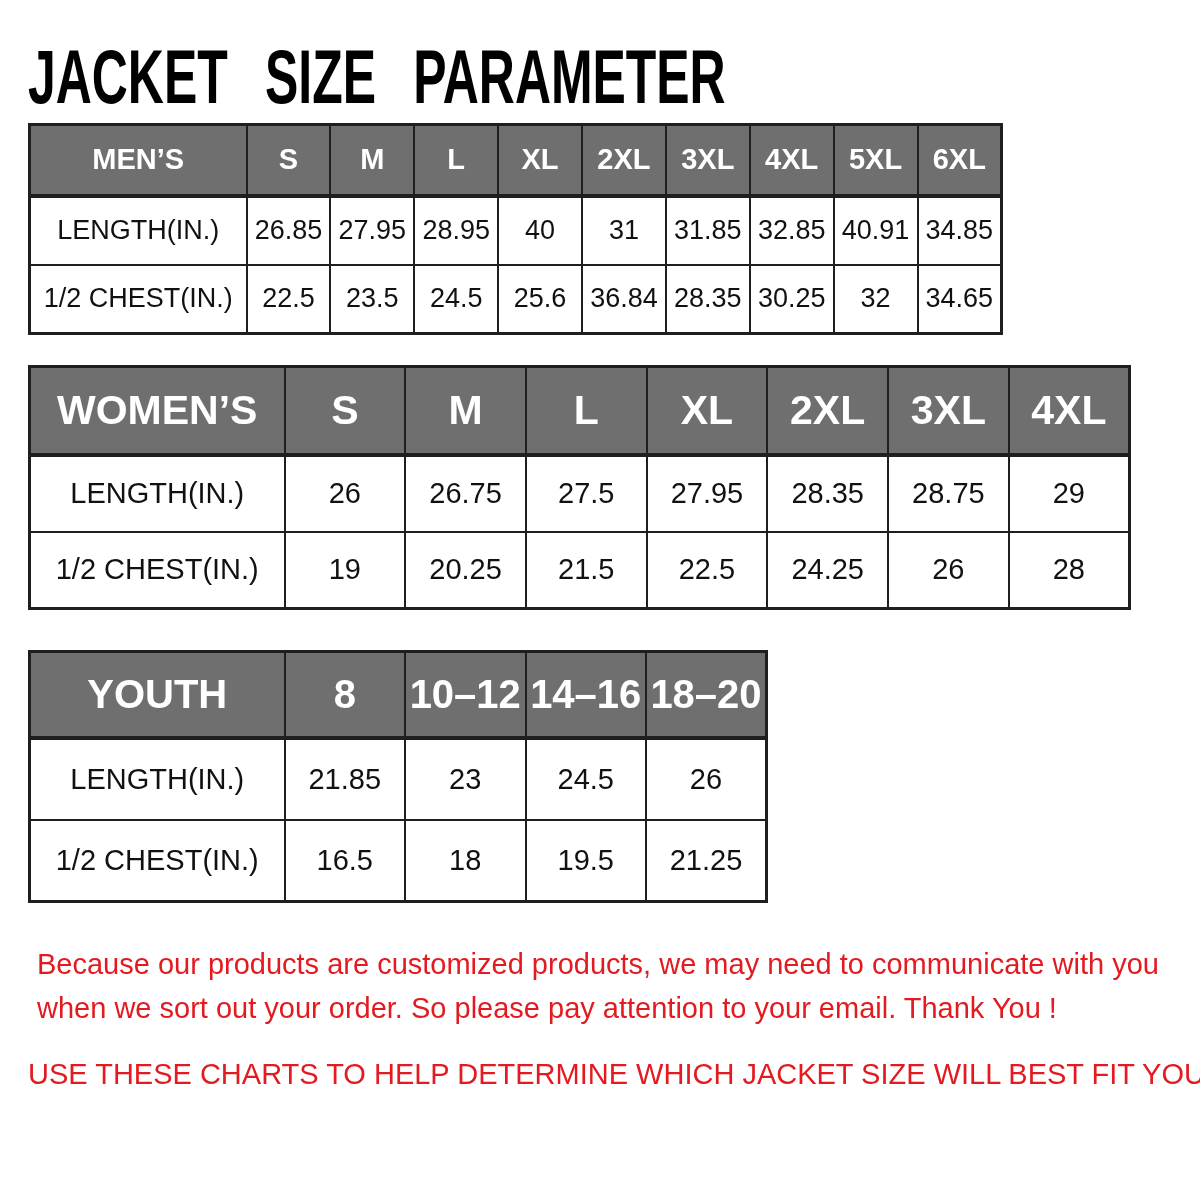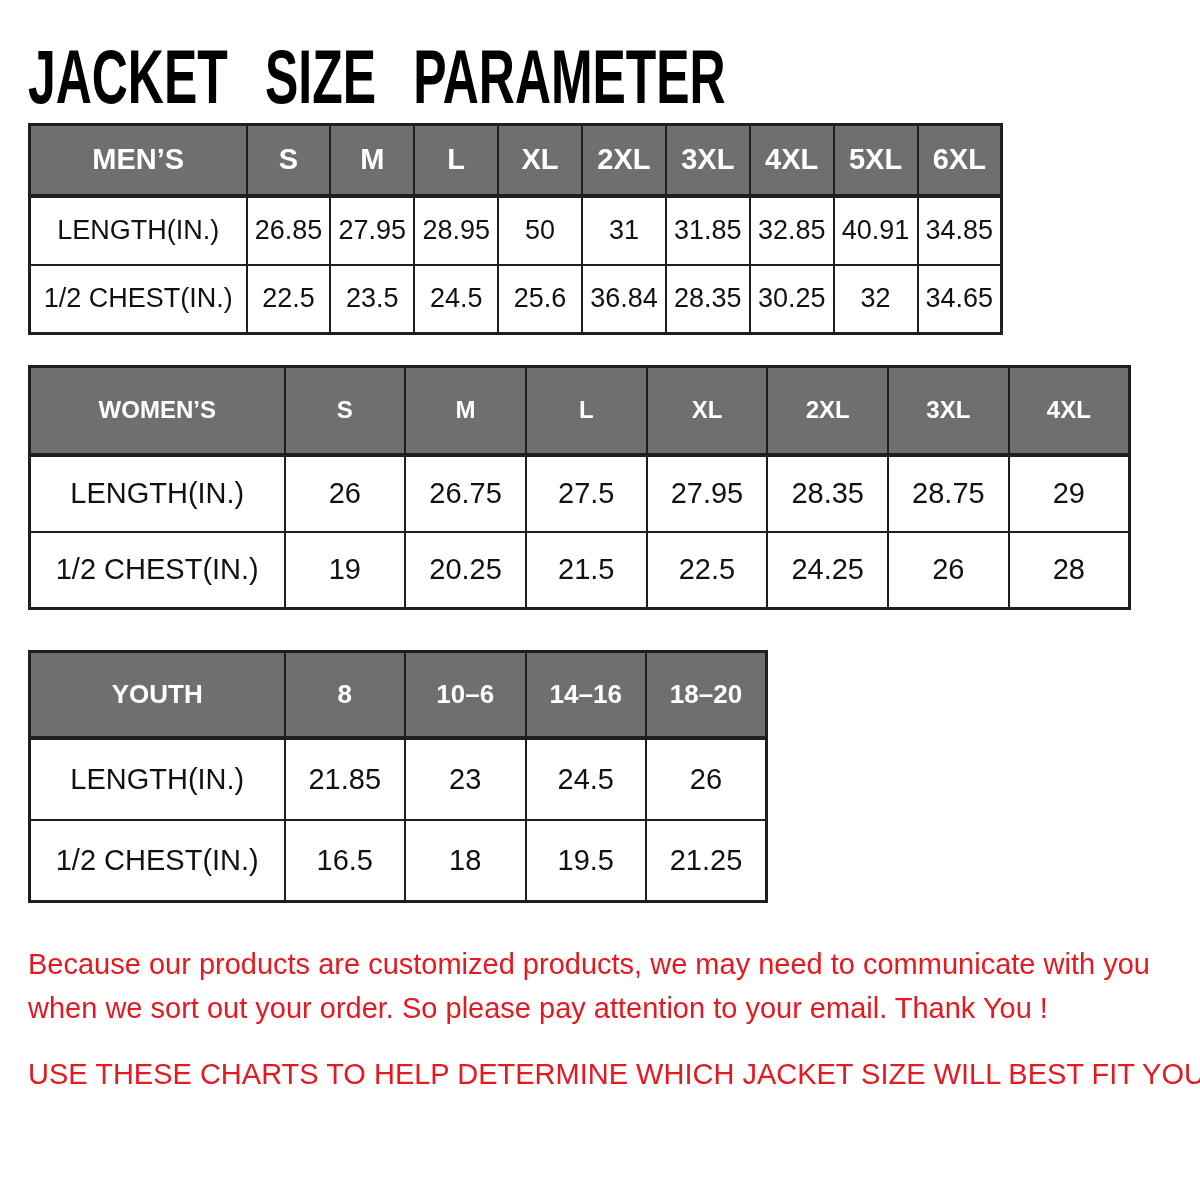--- a/index.html
+++ b/index.html
@@ -60,33 +60,33 @@
     font-weight: bold;
     border-bottom-width: 4px;
   }
   .size-table td { color: #111; font-weight: normal; }
 
   .mens { width: 975px; margin-bottom: 30px; }
   .mens th { height: 71px; font-size: 29px; }
   .mens td { height: 69px; font-size: 27px; }
 
   .womens { width: 1103px; margin-bottom: 40px; }
-  .womens th { height: 88px; font-size: 24px; }
+  .womens th { height: 88px; font-size: 41px; }
   .womens td { height: 77px; font-size: 29px; }
 
   .youth { width: 740px; margin-bottom: 40px; }
-  .youth th { height: 86px; font-size: 26px; }
+  .youth th { height: 86px; font-size: 40px; }
   .youth td { height: 82px; font-size: 29px; }
 
   .footer-para {
     color: var(--red);
     font-size: 29px;
     line-height: 1.5;
     max-width: 1160px;
-    margin: 0 0 26px 0;
+    margin: 0 0 26px 9px;
   }
   .footer-caps {
     color: var(--red);
     font-size: 29px;
     line-height: 1.3;
     white-space: nowrap;
     margin: 0;
   }
 </style>
 </head>
@@ -114,21 +114,21 @@
       <th>3XL</th>
       <th>4XL</th>
       <th>5XL</th>
       <th>6XL</th>
     </tr>
     <tr>
       <td>LENGTH(IN.)</td>
       <td>26.85</td>
       <td>27.95</td>
       <td>28.95</td>
-      <td>50</td>
+      <td>40</td>
       <td>31</td>
       <td>31.85</td>
       <td>32.85</td>
       <td>40.91</td>
       <td>34.85</td>
     </tr>
     <tr>
       <td>1/2 CHEST(IN.)</td>
       <td>22.5</td>
       <td>23.5</td>
@@ -182,21 +182,21 @@
     </table>
 
   <table class="size-table youth">
     <colgroup>
         <col style="width:255px">
       </colgroup>
     <tbody>
         <tr>
       <th>YOUTH</th>
       <th>8</th>
-      <th>10–6</th>
+      <th>10–12</th>
       <th>14–16</th>
       <th>18–20</th>
     </tr>
     <tr>
       <td>LENGTH(IN.)</td>
       <td>21.85</td>
       <td>23</td>
       <td>24.5</td>
       <td>26</td>
     </tr>

